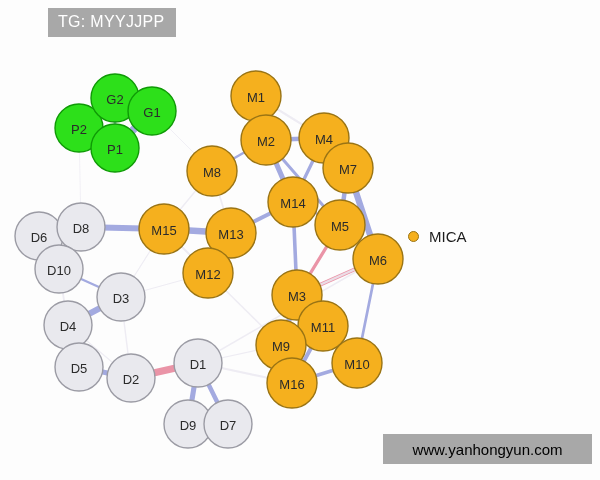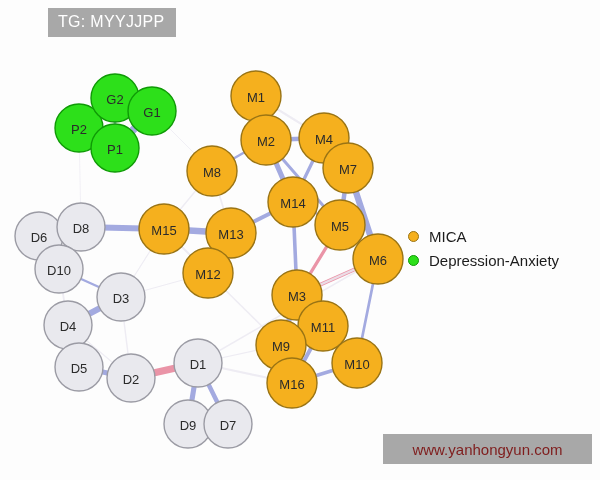--- a/index.html
+++ b/index.html
@@ -49,21 +49,21 @@
     font-family: "Liberation Sans", sans-serif;
     margin-left: 40px;
   }
   .watermark-banner {
     position: absolute;
     left: 383px;
     top: 434px;
     width: 209px;
     height: 30px;
     background: #a8a8a8;
-    color: #7f1d1d;
+    color: #000000;
     font-size: 15px;
     display: flex;
     align-items: center;
     justify-content: center;
     font-family: "Liberation Sans", sans-serif;
   }
   .legend {
     position: absolute;
     left: 404px;
     top: 228px;
@@ -284,23 +284,19 @@
 
   <div class="title-banner">
     <span>TG: MYYJJPP</span>
   </div>
 
   <div class="legend">
     <div class="legend-row">
       <span class="legend-swatch" id="sw0" style="background: rgb(245, 176, 30); border: 1px solid rgb(154, 116, 20);"></span>
       <span class="legend-label">MICA</span>
     </div>
-    <div class="legend-row">
-      <span class="legend-swatch" id="sw2" style="background: rgb(45, 224, 26); border: 1px solid rgb(15, 154, 6);"></span>
-      <span class="legend-label">Depression-Anxiety</span>
-    </div>
   </div>
 
   <div class="watermark-banner">
     <span>www.yanhongyun.com</span>
   </div>
 
 </div>
 
 </body></html>

